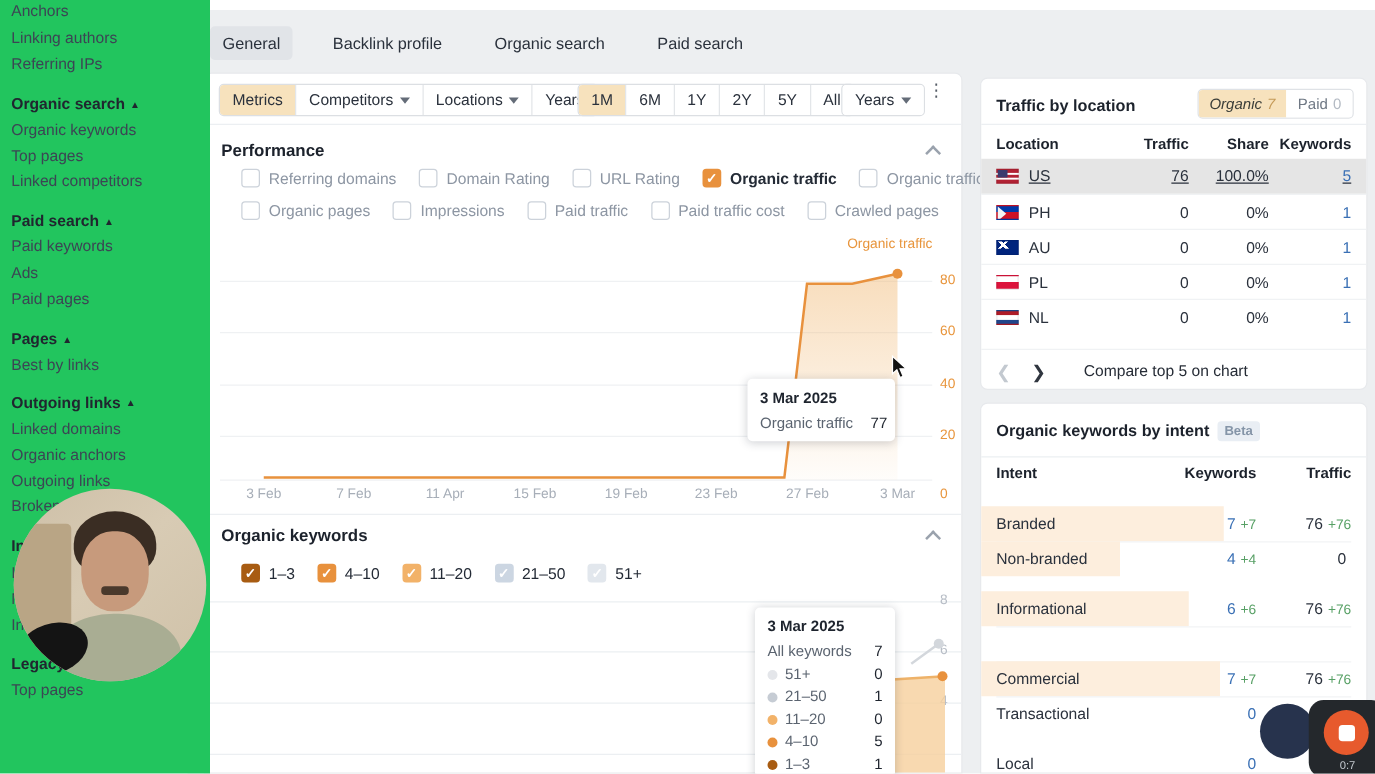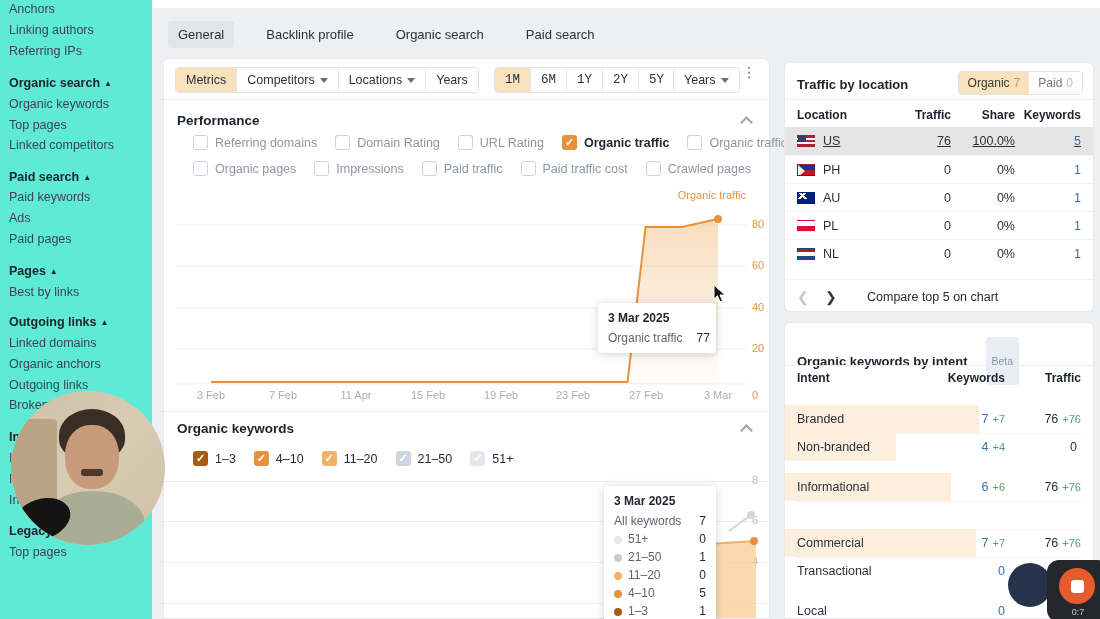--- a/index.html
+++ b/index.html
@@ -4,40 +4,40 @@
 <style>
   * { margin:0; padding:0; box-sizing:border-box; }
   html,body { background:#fff; }
   body { font-family:"Liberation Sans", sans-serif; }
   #stage { position:relative; width:1100px; height:619px; overflow:hidden; background:#fff; }
 
   
   .canvas-bg { position:absolute; left:150px; top:8px; right:0; bottom:0; background:#edeff1; }
 
   
-  #sidebar { position:absolute; left:0; top:0; width:152px; height:619px; background:#5eead4; z-index:2; }
+  #sidebar { position:absolute; left:0; top:0; width:168px; height:619px; background:#22c55e; z-index:2; }
   .sb-item { position:absolute; left:9px; font-size:12.5px; color:#3c4554; white-space:nowrap; cursor:pointer; }
   .sb-head { position:absolute; left:9px; font-size:12.5px; font-weight:bold; color:#20262f; white-space:nowrap; cursor:pointer; }
   .sb-head .tri { font-size:8px; color:#20262f; margin-left:4px; vertical-align:1px; }
 
   
   #tabbar { position:absolute; left:168px; top:21px; display:flex; gap:22px; align-items:center; z-index:1; }
   .tab { font-size:13px; color:#2a313c; padding:6px 10px; border-radius:4px; cursor:pointer; white-space:nowrap; }
   .tab.active { background:#e1e4e8; }
 
   
   #main-card { position:absolute; left:163px; top:58px; width:607px; height:561px; background:#fff;
                border:1px solid #e7e9ec; border-radius:6px 6px 0 0; z-index:1; }
   .seg-group { display:flex; border:1px solid #dcdfe3; border-radius:4px; overflow:hidden; background:#fff;align-items:center; }
   .seg-btn { font-size:12.5px; color:#2a313c; padding:5px 10px; border-left:1px solid #e3e6e9; cursor:pointer; white-space:nowrap; background:#fff; }
   .seg-btn:first-child { border-left:none; }
   .seg-btn.hl { background:#f7e2bd; }
   .caret { display:inline-block; margin-left:5px; width:0; height:0; border-left:4px solid transparent; border-right:4px solid transparent; border-top:5px solid #646c78; vertical-align:1px; }
   #toolbar-filters { position:absolute; left:11px; top:8px; }
-  #toolbar-ranges  { position:absolute; left:330px; top:8px;font-family:Liberation Mono, monospace; }
+  #toolbar-ranges  { position:absolute; left:298px; top:8px; }
   #toolbar-gran    { position:absolute; left:509px; top:8px; }
   #kebab { position:absolute; left:578px; top:10px; font-size:14px; color:#555c66; letter-spacing:0; line-height:7px; cursor:pointer; }
   .tb-divider { position:absolute; left:0; right:0; top:40px; border-top:1px solid #eceff2; }
 
   .sec-title { position:absolute; left:13px; font-size:13.5px; font-weight:bold; color:#1c222c; }
   .chev-up { position:absolute; left:578px; width:9px; height:9px; cursor:pointer; }
   .chev-up::before { content:""; position:absolute; left:0; top:3px; width:7px; height:7px; border-top:2px solid #9aa2ad; border-right:2px solid #9aa2ad; transform:rotate(-45deg); }
 
   .cb-row { position:absolute; left:13px; display:flex; gap:18px; align-items:center;padding-left:16px; }
   .cb { display:flex; gap:7px; align-items:center; cursor:pointer; white-space:nowrap; }
@@ -60,21 +60,21 @@
 
   .divider-h { position:absolute; left:0; right:0; border-top:1px solid #eceff2; }
 
   
   .rcard { position:absolute; background:#fff; border:1px solid #e7e9ec; border-radius:6px; z-index:1; }
   #card-traffic { left:784px; top:62px; width:310px; height:250px; }
   #card-intent  { left:784px; top:322px; width:310px; height:297px; border-radius:6px 6px 0 0; }
   .rcard-title { position:absolute; left:12px; font-size:13px; font-weight:bold; color:#1c222c; }
   .toggle { position:absolute; right:10px; top:8px; display:flex; border:1px solid #dfe2e6; border-radius:4px; overflow:hidden; font-size:12px; }
   .tg-seg { padding:4px 9px; cursor:pointer; white-space:nowrap; }
-  .tg-seg.on { background:#f7e2bd; color:#3a3d38; }
+  .tg-seg.on { background:#f7e2bd; color:#3a3d38;font-style:italic; }
   .tg-seg.off { background:#fff; color:#6f7884; }
   .tg-count-on { color:#c59a58; margin-left:4px; }
   .tg-count-off { color:#b3bac3; margin-left:4px; }
 
   .tl-head, .tl-row { position:absolute; left:0; right:0; display:flex; align-items:center; padding:0 12px; }
   .tl-head { top:40px; height:24px; font-size:12px; font-weight:bold; color:#1c222c; }
   .tl-row { height:28px; font-size:12.5px; color:#2a313c; border-top:1px solid #f0f2f4; }
   .tl-row.hl { background:#e5e5e5; border-top:none;text-decoration:underline; }
   .col-loc { flex:1; display:flex; align-items:center; gap:8px; }
   .col-traffic { width:58px; text-align:right; }
@@ -92,21 +92,21 @@
       background:linear-gradient(45deg,transparent 40%,#fff 40% 60%,transparent 60%),linear-gradient(-45deg,transparent 40%,#fff 40% 60%,transparent 60%); }
   .flag-pl { background:linear-gradient(#fff 0 50%,#dc143c 50% 100%); }
   .flag-nl { background:linear-gradient(#ae1c28 0 33%,#fff 33% 66%,#21468b 66% 100%); }
 
   .tl-footer { position:absolute; left:0; right:0; top:216px; height:34px; display:flex; align-items:center; gap:0; padding:0 12px; border-top:1px solid #f0f2f4; }
   .pg-arrow { font-size:14px; width:28px; cursor:pointer; }
   .pg-prev { color:#c3c9d0; }
   .pg-next { color:#30363f; }
   .compare-link { font-size:12.5px; color:#262c36; margin-left:14px; cursor:pointer; }
 
-  .beta-badge { display:inline-block; background:#e9eef4; color:#8595a8; font-size:10.5px; padding:18px 6px; border-radius:3px; margin-left:18px; vertical-align:1px; font-weight:400; }
+  .beta-badge { display:inline-block; background:#e9eef4; color:#8595a8; font-size:10.5px; padding:2px 6px; border-radius:3px; margin-left:6px; vertical-align:1px; font-weight:700; }
   .in-head { position:absolute; left:0; right:0; top:48px; height:24px; display:flex; padding:0 12px; font-size:12px; font-weight:bold; color:#1c222c; }
   .in-head .c1 { flex:1; } .in-head .c2 { width:86px; text-align:right; } .in-head .c3 { width:76px; text-align:right; }
   .in-row { position:absolute; left:0; right:0; height:28px; display:flex; align-items:center; padding:0 12px; font-size:12.5px; }
   .in-row .bar { position:absolute; left:0; top:0; bottom:0; background:#fdeedd; z-index:0; }
   .in-row .c1 { flex:1; color:#2a313c; z-index:1; }
   .in-row .c2 { width:86px; text-align:right; z-index:1; }
   .in-row .c3 { width:76px; text-align:right; z-index:1; }
   .num-blue { color:#3a70b5; cursor:pointer; }
   .num-dark { color:#2a313c; }
   .delta { color:#57a065; font-size:11px; margin-left:4px; }

